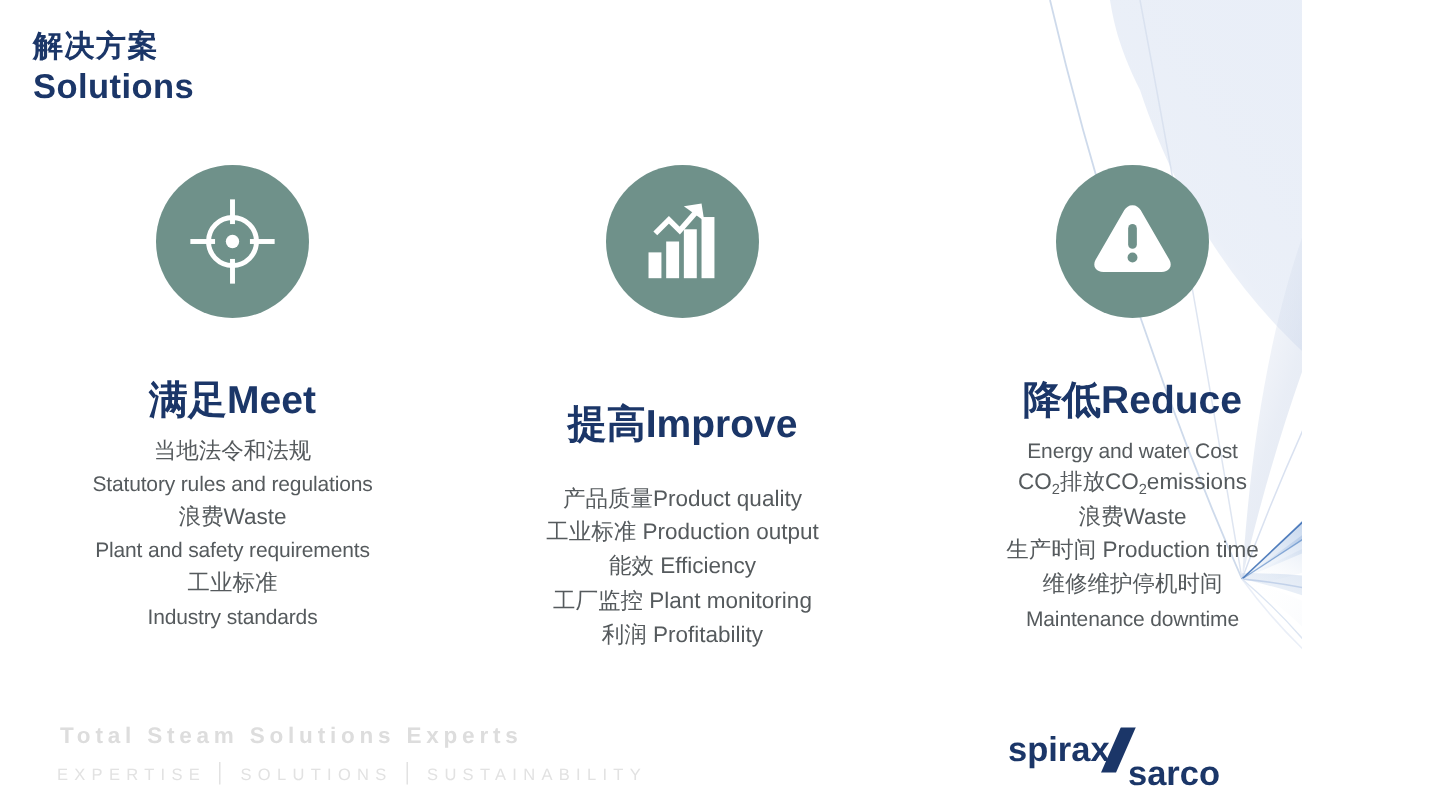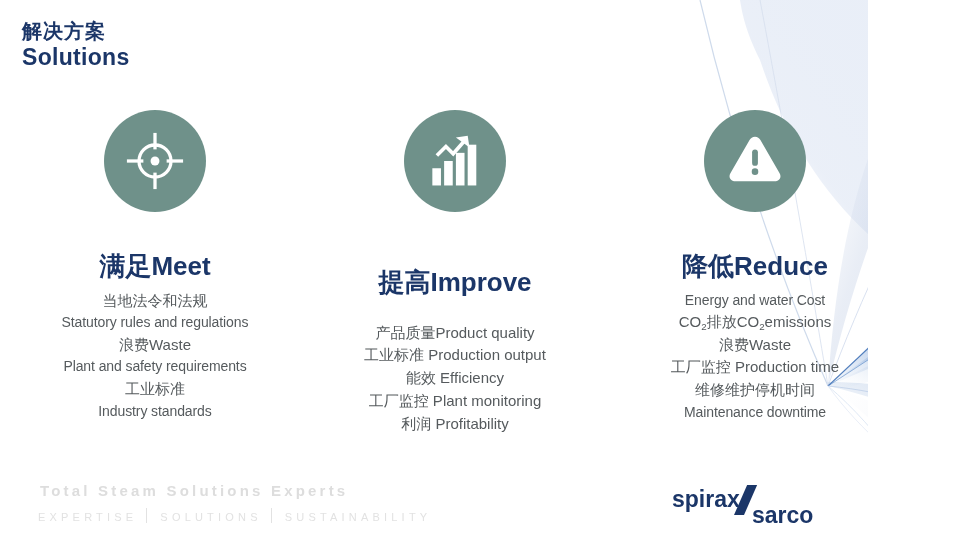--- a/index.html
+++ b/index.html
@@ -255,21 +255,21 @@
           <path d="M32 7 C34.6 7 36.4 8.4 37.6 10.4 L57.4 44.6 C58.6 46.7 58.6 48.9 57.4 50.6 C56.3 52.2 54.4 53 52 53 L12 53 C9.6 53 7.7 52.2 6.6 50.6 C5.4 48.9 5.4 46.7 6.6 44.6 L26.4 10.4 C27.6 8.4 29.4 7 32 7 Z" fill="#ffffff"></path>
           <rect x="29" y="20" width="6" height="17" rx="3" fill="#6f918a"></rect>
           <circle cx="32" cy="43" r="3.4" fill="#6f918a"></circle>
         </svg>
       </div>
       <div class="col-heading">降低Reduce</div>
       <div class="col-lines">
         <div class="line en">Energy and water Cost</div>
         <div class="line">CO<sub>2</sub>排放CO<sub>2</sub>emissions</div>
         <div class="line">浪费Waste</div>
-        <div class="line">工厂监控 Production time</div>
+        <div class="line">生产时间 Production time</div>
         <div class="line">维修维护停机时间</div>
         <div class="line en">Maintenance downtime</div>
       </div>
     </div>
 
   </div>
 
   <div id="footer-tagline">Total Steam Solutions Experts</div>
 
   <div id="footer-pillars">

